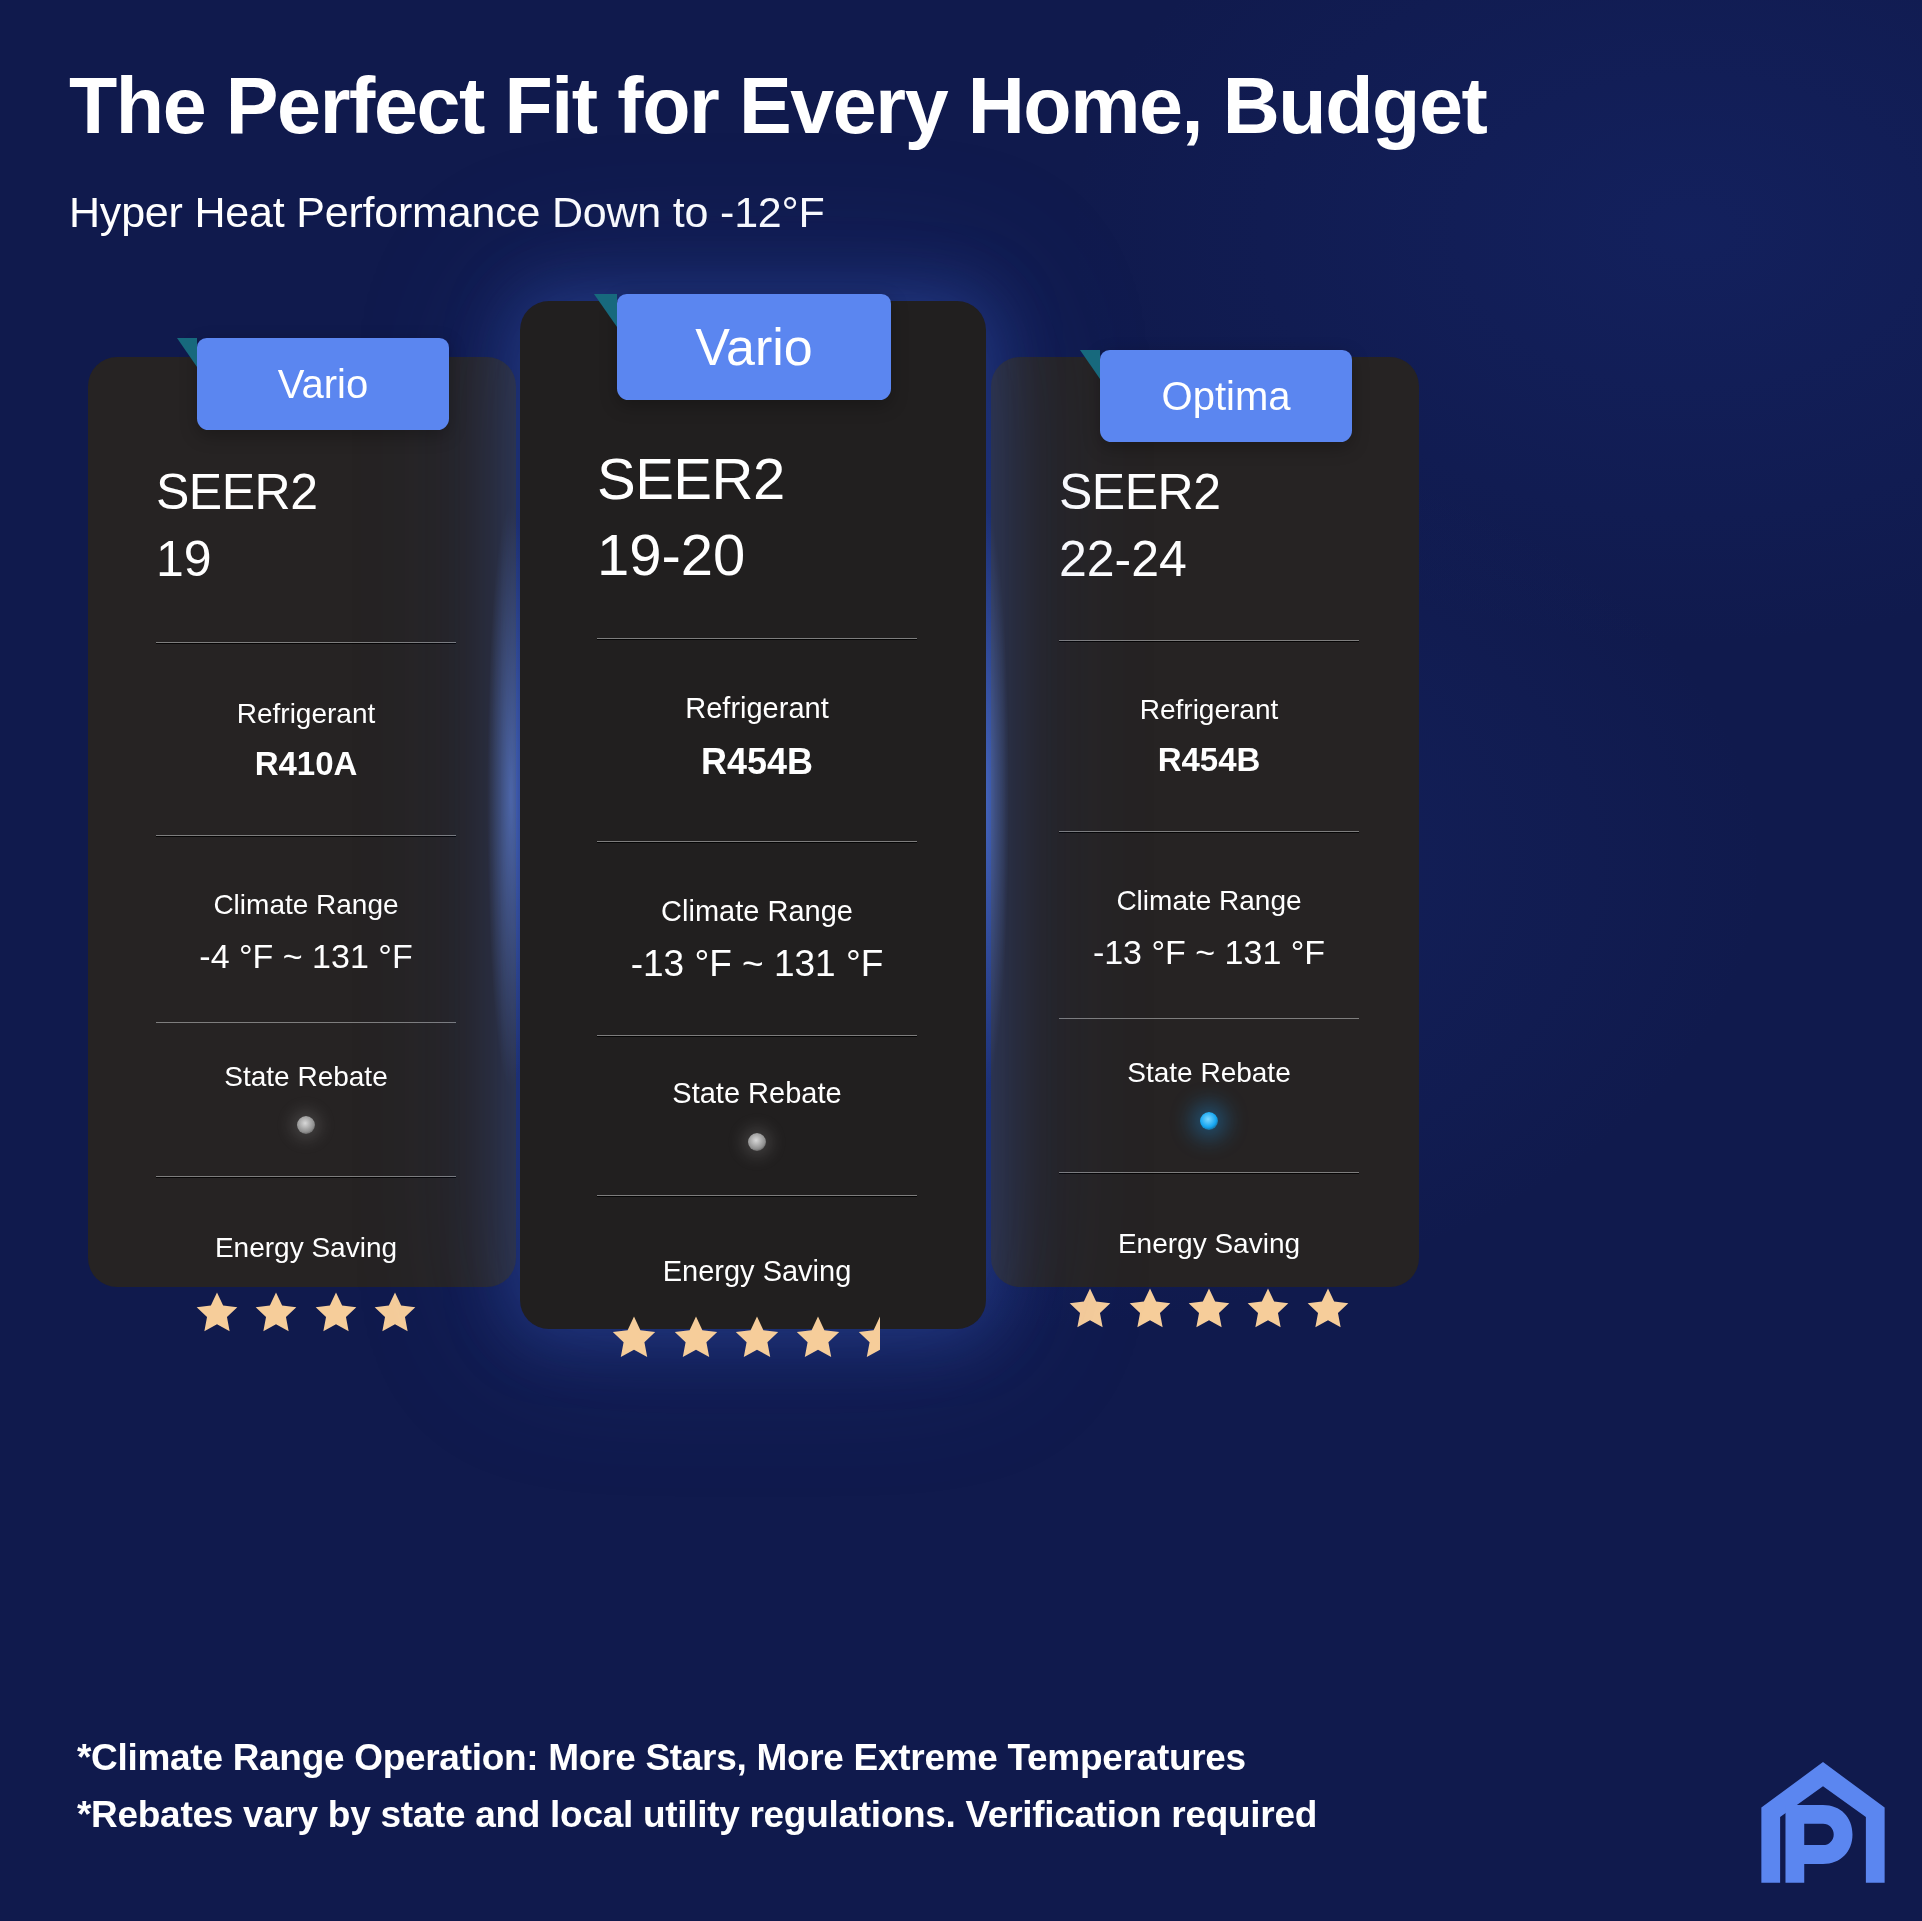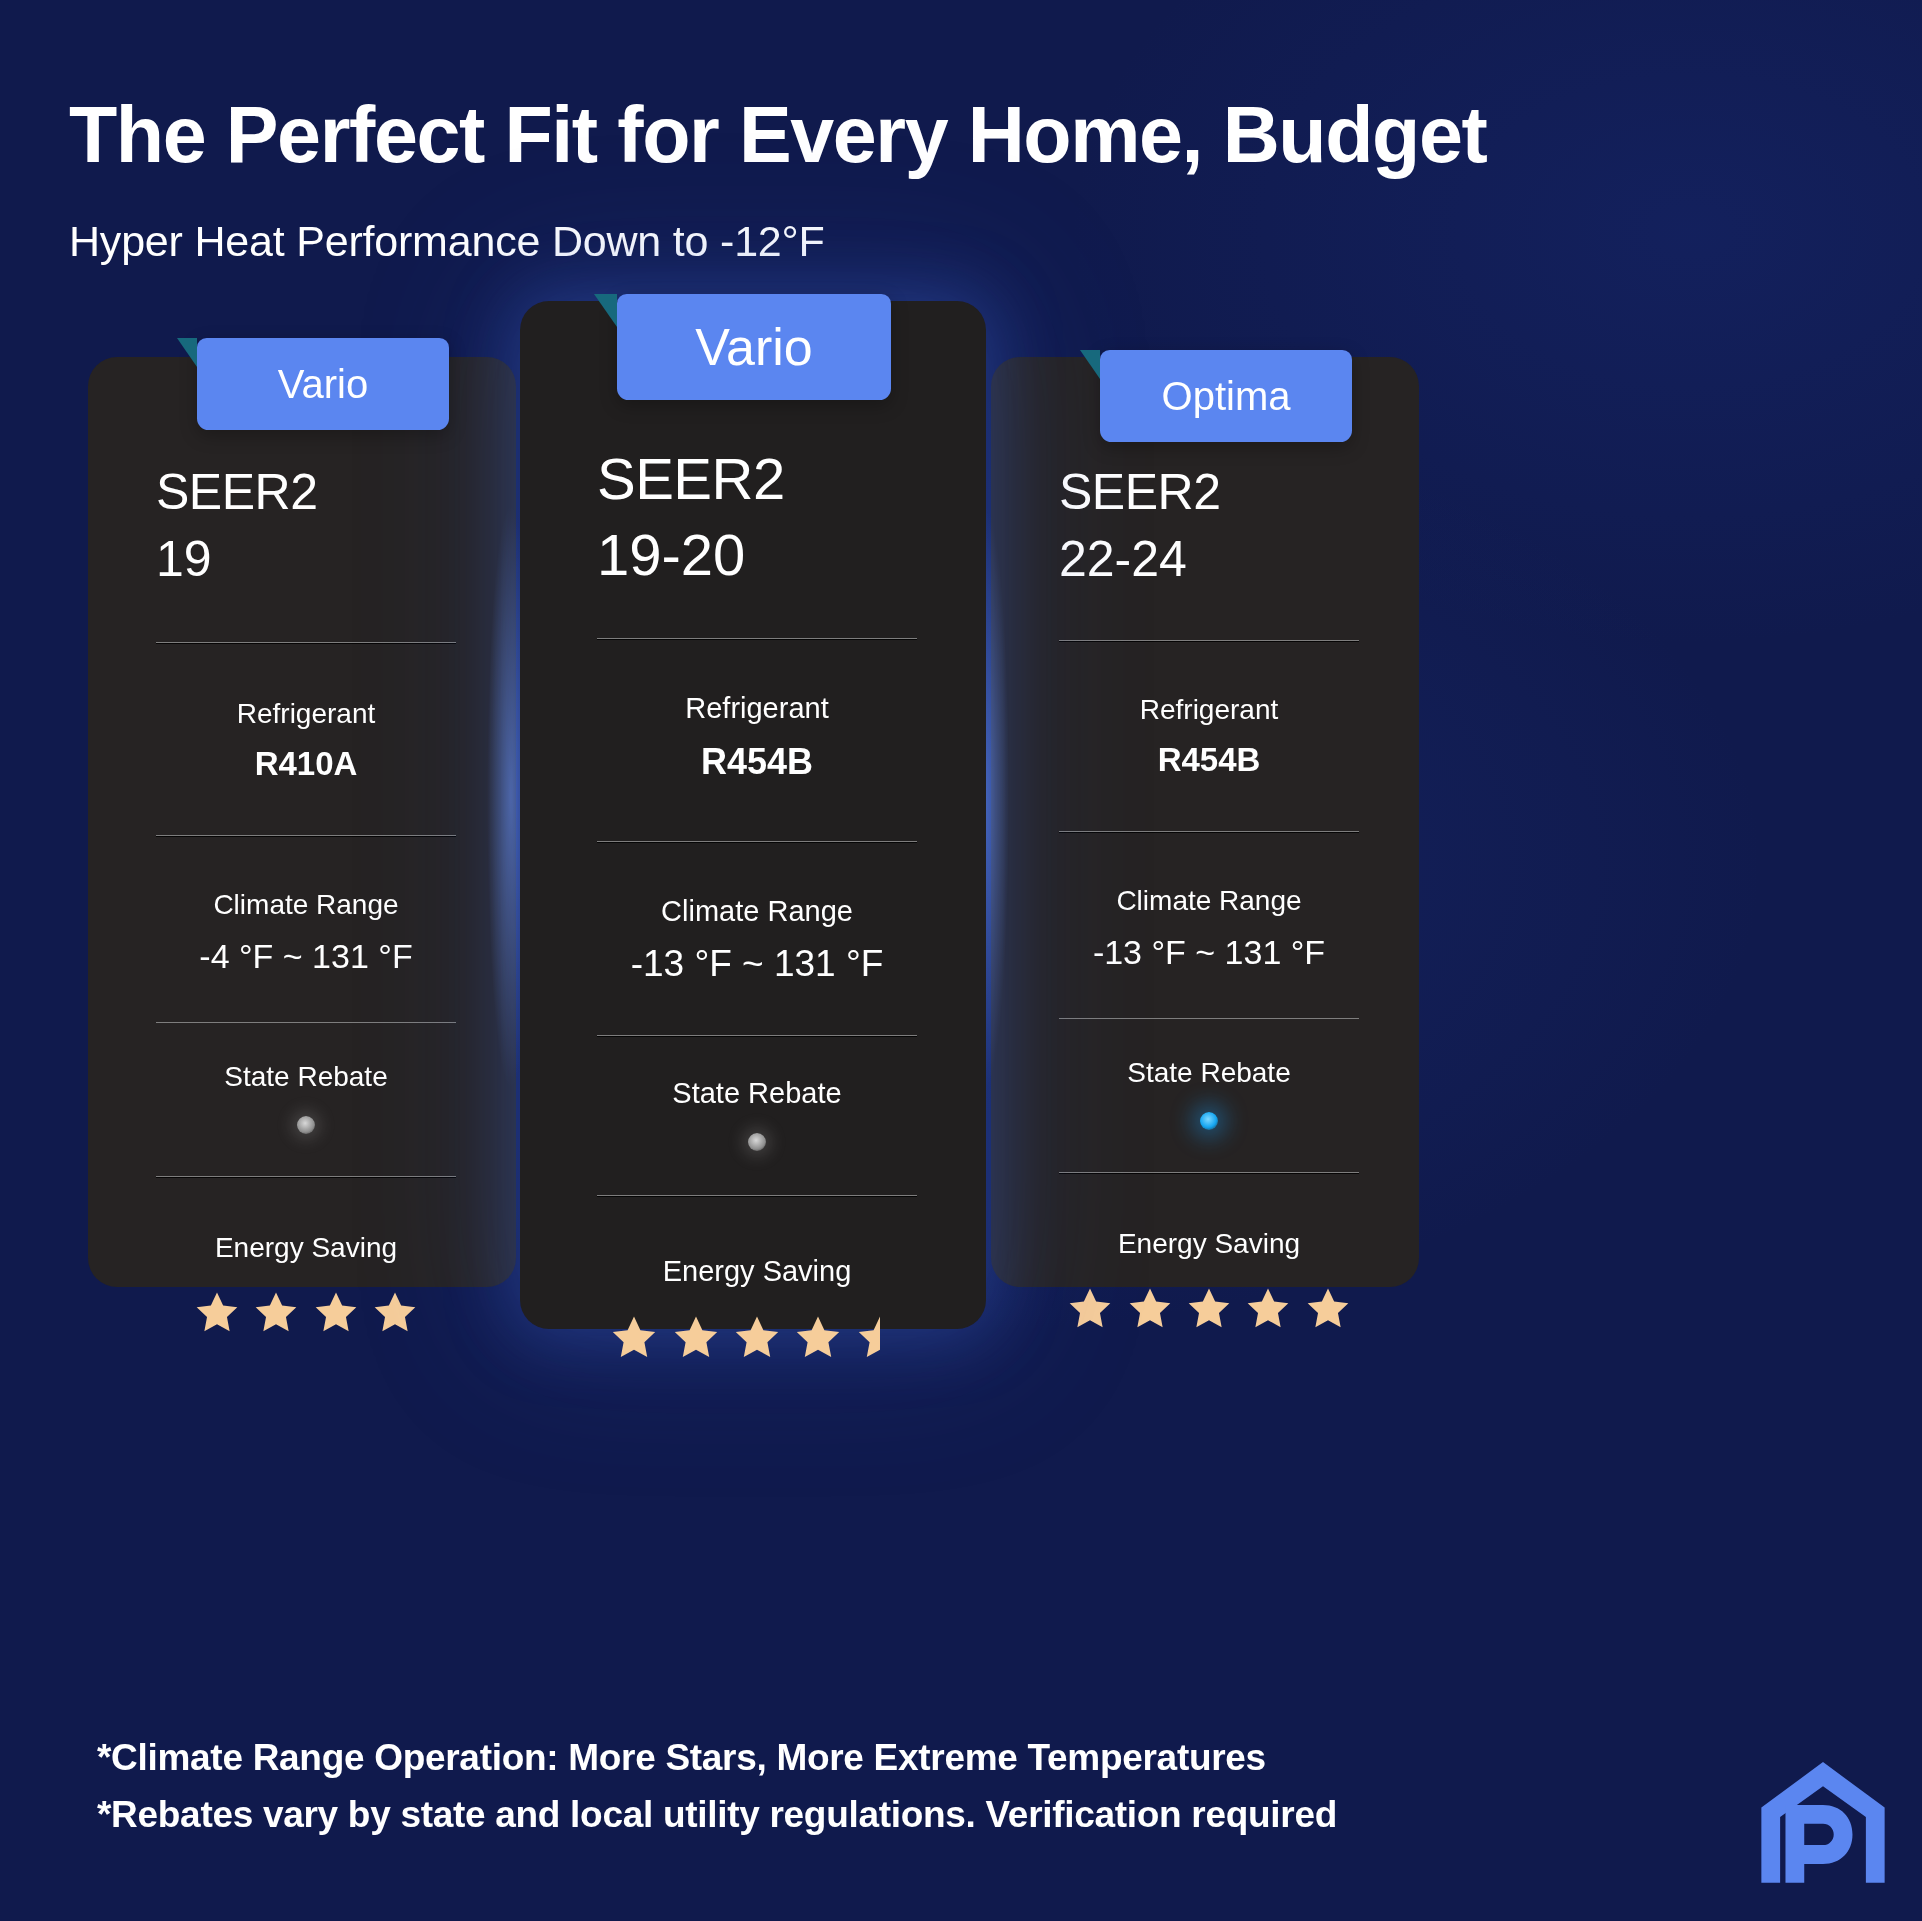--- a/index.html
+++ b/index.html
@@ -26,21 +26,20 @@
       radial-gradient(ellipse 865px 576px at 88% 12%, rgba(30,55,150,0.22), rgba(16,26,77,0) 72%);
     pointer-events: none;
   }
 
   
   .header {
     position: absolute;
     left: 69px;
     top: 65px;
     width: 1787px;
-    margin-top: 29px;
   }
   .title {
     font-size: 79px;
     font-weight: 700;
     letter-spacing: -1.4px;
     line-height: 1.05;
     color: #ffffff;
     white-space: nowrap;
   }
   .subtitle {
@@ -227,21 +226,20 @@
   }
   .card.center .star { width: 48px; height: 48px; }
   .star svg { display: block; width: 100%; height: 100%; }
 
   
   .footnotes {
     position: absolute;
     left: 77px;
     top: 1729px;
     width: 1537px;
-    margin-left: 20px;
   }
   .footnote {
     font-size: 37px;
     font-weight: 700;
     letter-spacing: -0.3px;
     color: #ffffff;
     line-height: 1.55;
   }
 
   

